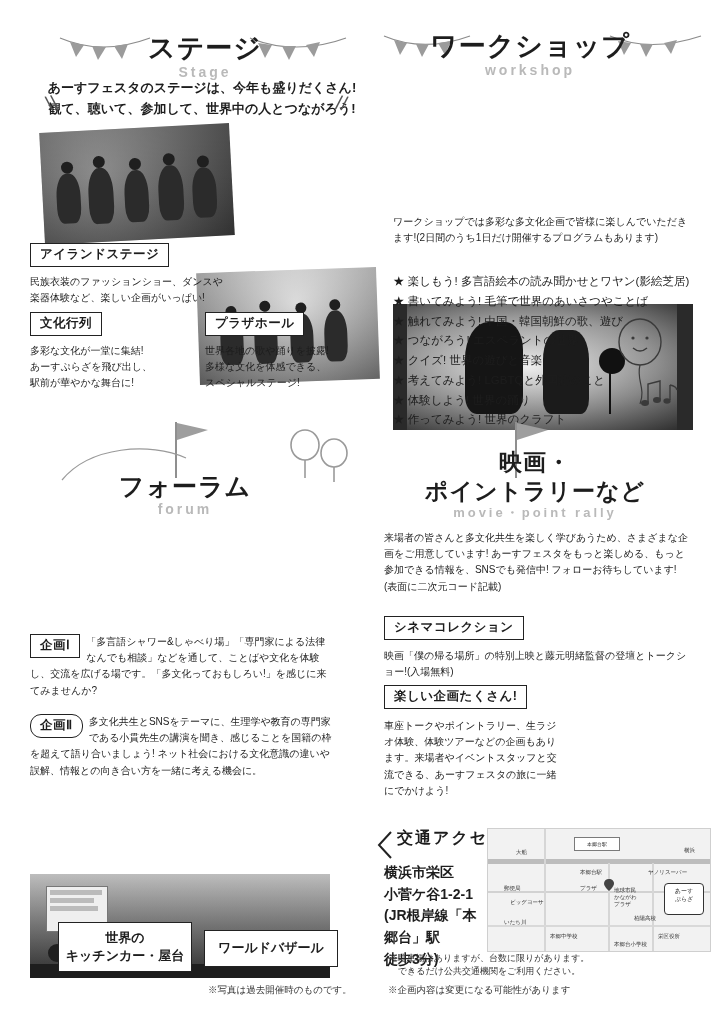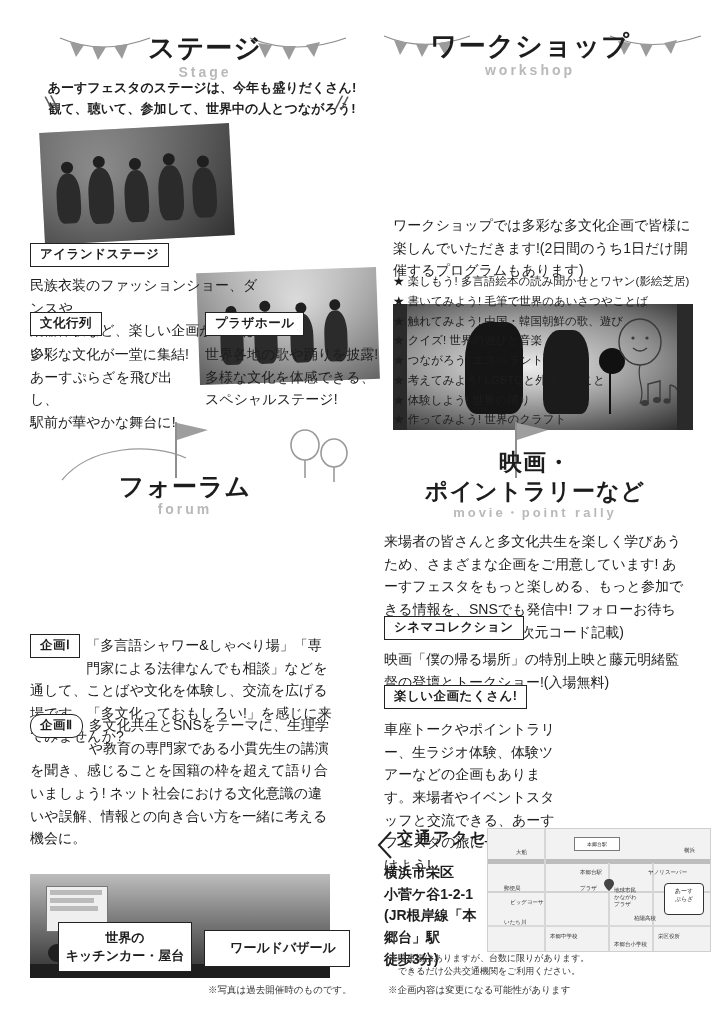--- a/index.html
+++ b/index.html
@@ -14,21 +14,21 @@
   }
   .page{position:relative;width:725px;height:780px;}
 
   
   .abs{position:absolute;}
   .ttl{font-weight:bold;letter-spacing:1px;}
   .sub-en{
     font-weight:bold;letter-spacing:3px;color:#b9b9b9;
     text-align:center;font-size:14px;margin-top:-2px;
   }
-  .para{font-size:14px;line-height:1.62;}
+  .para{font-size:10px;line-height:1.62;}
   .label{
     display:inline-block;
     border:1.4px solid #222;
     padding:2px 9px 3px 9px;
     font-size:12.5px;font-weight:bold;
     background:#fff;
     letter-spacing:.5px;
   }
   .photo{background:#8d8d8d;position:relative;overflow:hidden;border:0;}
   .photo .shade{position:absolute;inset:0;}
@@ -197,22 +197,22 @@
     <div style="position:absolute;left:0;top:0;width:14px;height:126px;background:#2a2a2a;"></div>
     <div style="position:absolute;right:0;top:0;width:16px;height:126px;background:#2a2a2a;"></div>
   </div>
 
   <div class="abs para" style="left:393px;top:214px;width:298px;">ワークショップでは多彩な多文化企画で皆様に楽しんでいただきます!(2日間のうち1日だけ開催するプログラムもあります)</div>
 
   <div class="abs starlist" style="left:393px;top:272px;width:310px;">
     <div>★ 楽しもう! 多言語絵本の読み聞かせとワヤン(影絵芝居)</div>
     <div>★ 書いてみよう! 毛筆で世界のあいさつやことば</div>
     <div>★ 触れてみよう! 中国・韓国朝鮮の歌、遊び</div>
+    <div>★ つながろう! エスペラントの世界</div>
     <div>★ クイズ! 世界の遊びと音楽</div>
-    <div>★ つながろう! エスペラントの世界</div>
     <div>★ 考えてみよう! LGBTQと外国籍のこと</div>
     <div>★ 体験しよう! 世界の踊り</div>
     <div>★ 作ってみよう! 世界のクラフト</div>
   </div>
 
   <div class="abs" style="left:612px;top:318px;">
     <svg width="60" height="90" viewBox="0 0 60 90">
       <ellipse cx="28" cy="24" rx="21" ry="23" fill="none" stroke="#3a3a3a" stroke-width="1.4"></ellipse>
       <circle cx="21" cy="20" r="1.6" fill="#3a3a3a"></circle>
       <circle cx="35" cy="20" r="1.6" fill="#3a3a3a"></circle>
@@ -289,21 +289,21 @@
 
   <div class="abs" style="left:30px;top:714px;width:305px;">
     <span class="label" style="float:left;margin-right:6px;border-radius:11px;">企画Ⅱ</span>
     <div class="para">多文化共生とSNSをテーマに、生理学や教育の専門家である小貫先生の講演を聞き、感じることを国籍の枠を超えて語り合いましょう! ネット社会における文化意識の違いや誤解、情報との向き合い方を一緒に考える機会に。</div>
   </div>
 
   <div class="capt" style="left:58px;top:922px;width:132px;padding:6px 0 7px 0;font-size:13px;line-height:1.35;">
     <div>世界の</div>
     <div>キッチンカー・屋台</div>
   </div>
-  <div class="capt" style="left:204px;top:930px;width:132px;padding:8px 0 9px 12px;font-size:13px;">ワールドバザール</div>
+  <div class="capt" style="left:204px;top:930px;width:132px;padding:8px 0 9px 0;font-size:13px;">ワールドバザール</div>
 
   <div class="abs" id="movie-title">
     <div class="ttl">映画・</div>
     <div class="ttl" style="font-size:23px;">ポイントラリーなど</div>
     <div class="sub-en" style="font-size:13px;">movie・point rally</div>
   </div>
 
   <div class="abs para" style="left:384px;top:530px;width:305px;">来場者の皆さんと多文化共生を楽しく学びあうため、さまざまな企画をご用意しています! あーすフェスタをもっと楽しめる、もっと参加できる情報を、SNSでも発信中! フォローお待ちしています!(表面に二次元コード記載)</div>
 
   <div class="abs" style="left:384px;top:616px;width:305px;">

